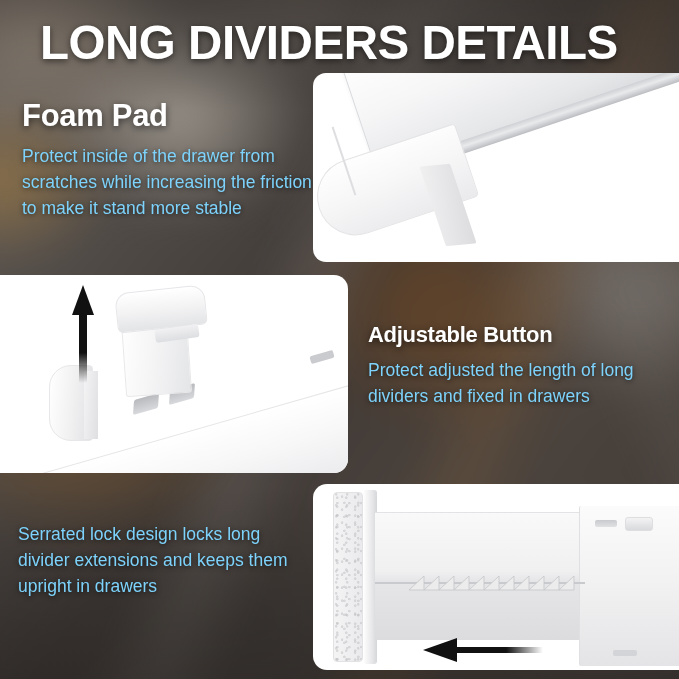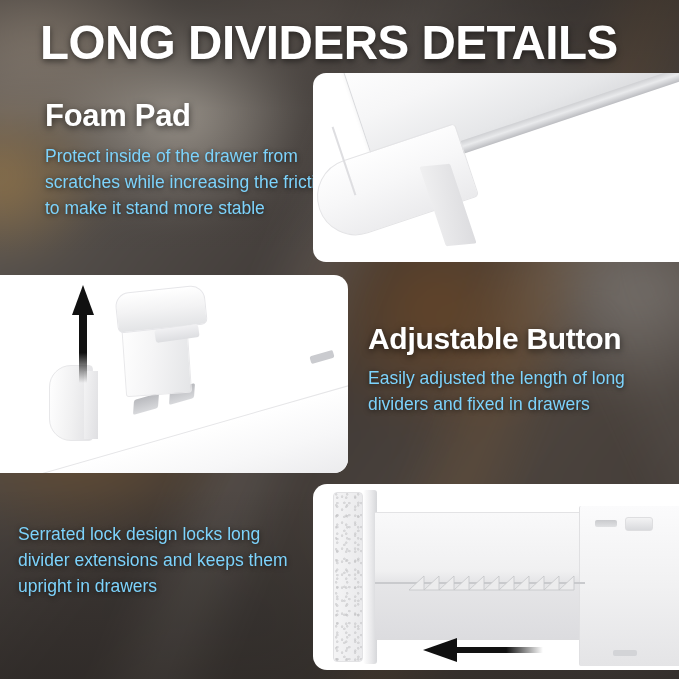--- a/index.html
+++ b/index.html
@@ -70,23 +70,23 @@
     text-shadow: 0 2px 7px rgba(0,0,0,0.6);
     white-space: nowrap;
   }
   .feature p {
     margin-top: 9px;
     font-size: 17.5px;
     line-height: 1.49;
     color: #7dd3fc;
     text-shadow: 0 1px 5px rgba(0,0,0,0.65);
   }
-  #feature-foam      { left: 22px;  top: 98px;  width: 290px; margin-left: 23px; }
+  #feature-foam      { left: 22px;  top: 98px;  width: 290px; }
   #feature-button    { left: 368px; top: 322px; width: 300px; }
-  #feature-button h2 { font-size: 30px; }
+  #feature-button h2 { font-size: 22px; }
   #feature-lock      { left: 18px;  top: 512px; width: 290px; }
 
   
   .panel {
     position: absolute;
     background: #ffffff;
     overflow: hidden;
   }
   #panel-foam {
     left: 313px; top: 73px; width: 372px; height: 189px;
@@ -298,21 +298,21 @@
     <div id="foam-plate-edge"></div>
     <div id="foam-notch-a"></div>
 
     <div id="foam-pad"></div>
     <div id="foam-pad-face"></div>
     <div id="foam-pad-seam"></div>
   </div>
 
   <div class="feature" id="feature-button">
     <h2>Adjustable Button</h2>
-    <p>Easily adjusted the length of long dividers and fixed in drawers</p>
+    <p>Protect adjusted the length of long dividers and fixed in drawers</p>
   </div>
 
   <div class="panel" id="panel-button">
     <div id="btn-rail"></div>
     <div id="btn-rail-lip"></div>
     <div id="btn-cap-end"></div>
     <div id="btn-cap-end-inner"></div>
     <div id="btn-slot-a"></div>
     <div id="btn-slot-b"></div>
     <div id="btn-slot-c"></div>

